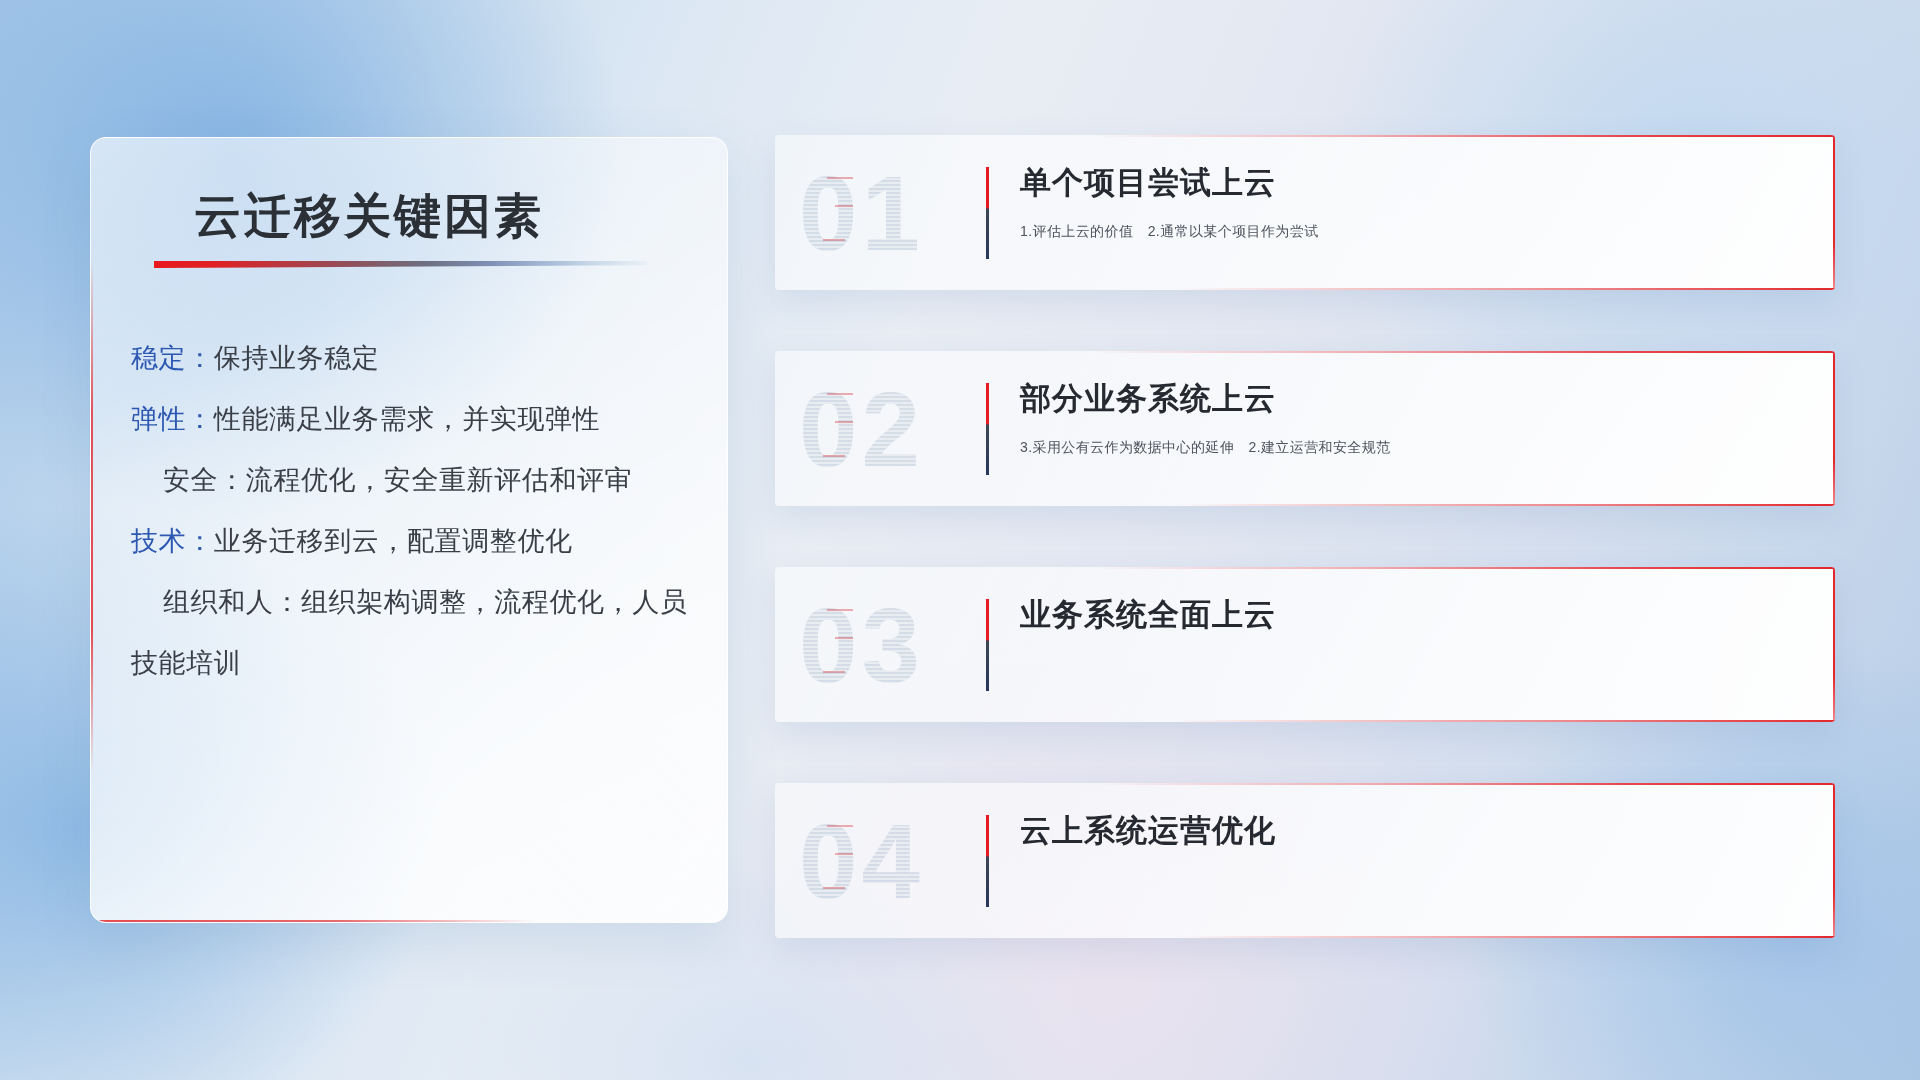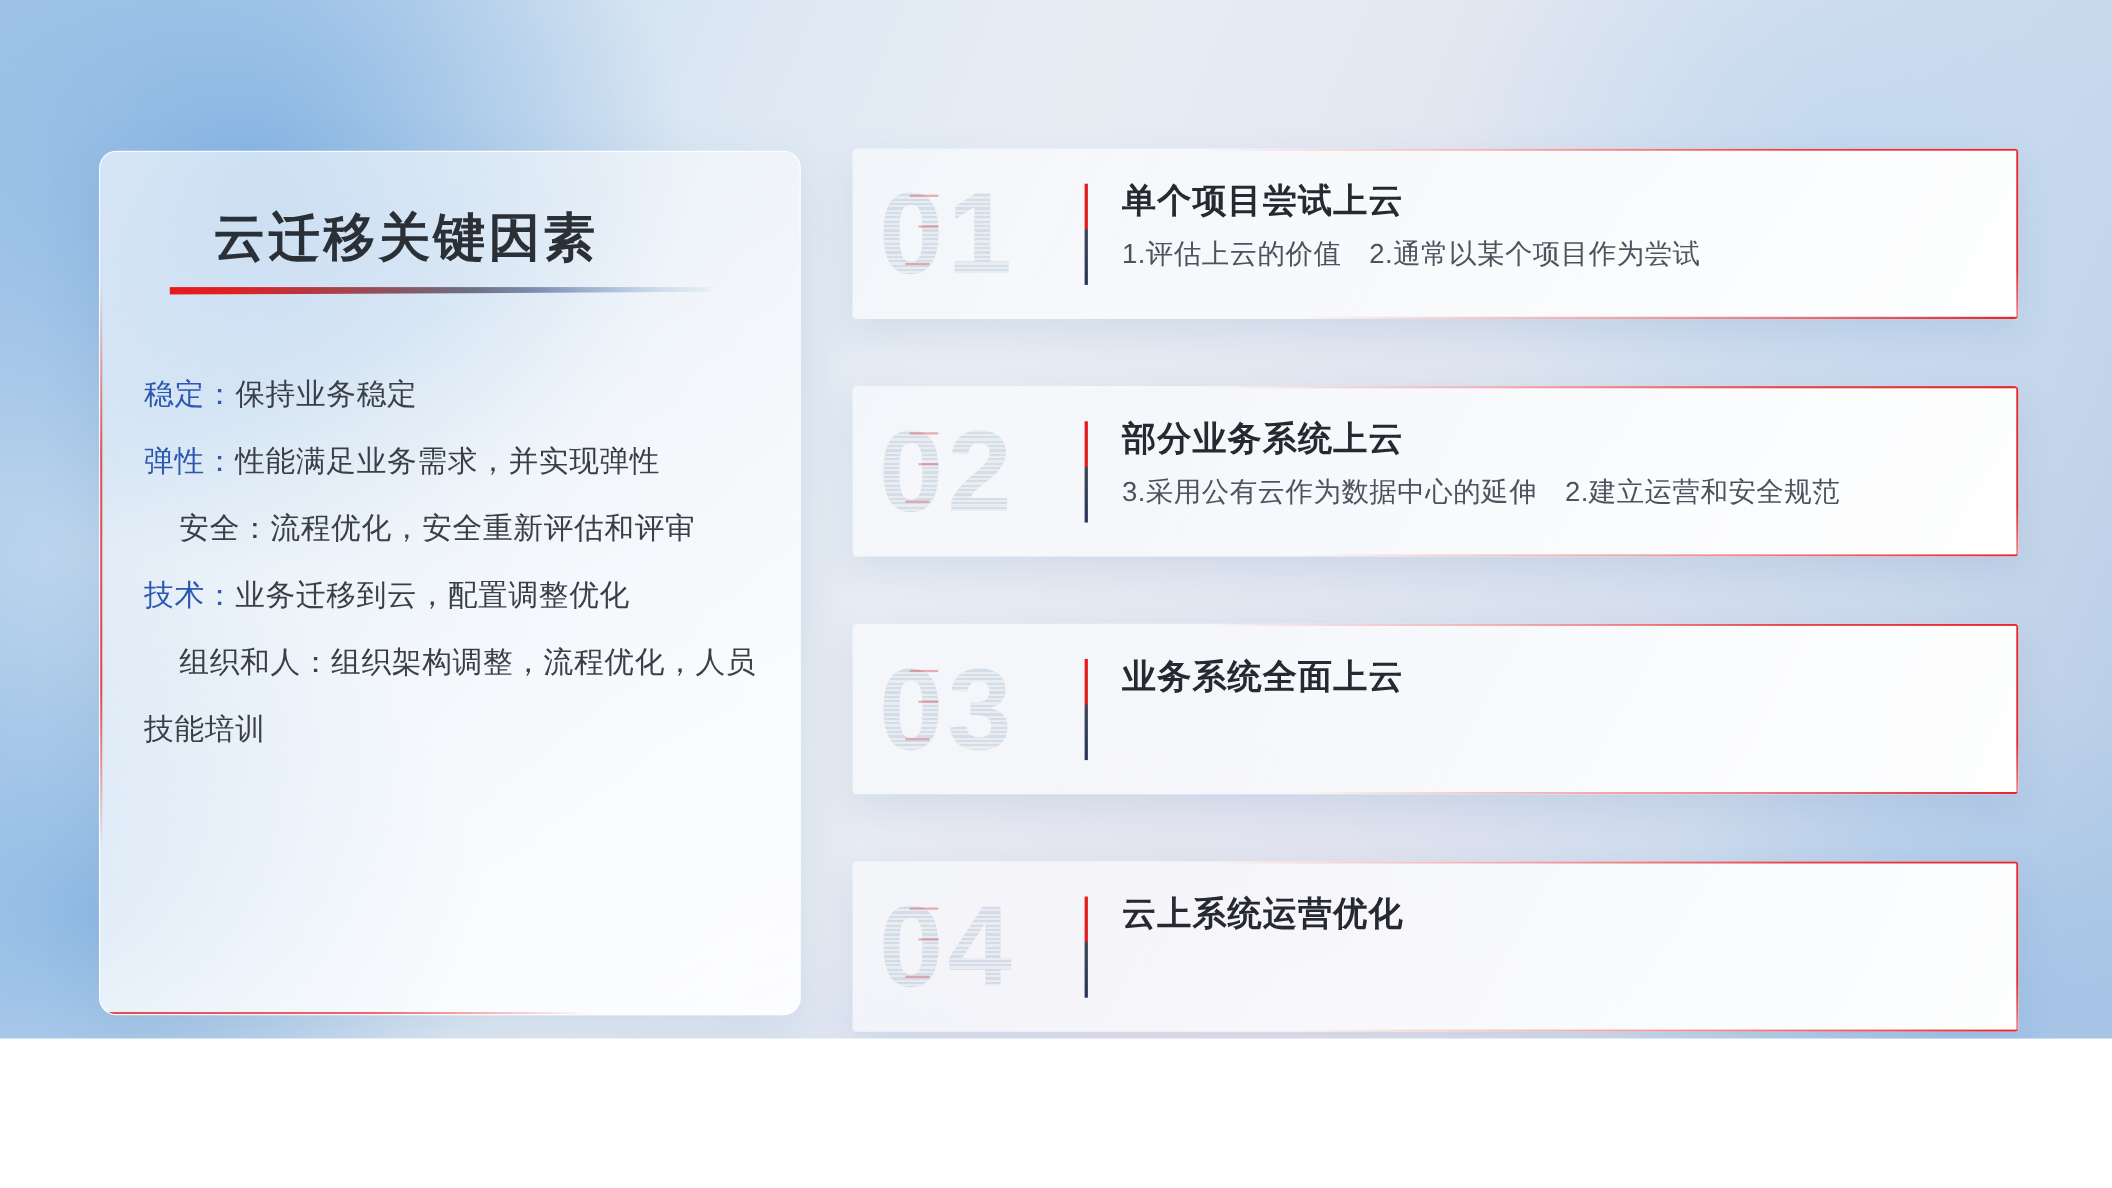--- a/index.html
+++ b/index.html
@@ -5,21 +5,21 @@
   * { box-sizing: border-box; margin: 0; padding: 0; }
   html, body {
     width: 1920px; height: 1080px;
     overflow: hidden;
     font-family: "Liberation Sans", "DejaVu Sans", sans-serif;
   }
 
   
   #stage {
     position: relative;
-    width: 1920px; height: 944px;
+    width: 1920px; height: 1080px;
     background: linear-gradient(112deg,
         #a8c8e8 0%,
         #b8d2ec 9%,
         #cfe0f0 20%,
         #dfe9f4 32%,
         #e8edf4 44%,
         #e4e8f2 56%,
         #dde4f0 66%,
         #d4deee 76%,
         #c8d8ec 86%,
@@ -212,21 +212,21 @@
   .step-title {
     font-size: 31px;
     font-weight: 700;
     color: #26292f;
     letter-spacing: 1px;
     line-height: 44px;
     white-space: nowrap;
   }
   .step-sub {
     margin-top: 12px;
-    font-size: 25px;
+    font-size: 14px;
     color: #4d535c;
     letter-spacing: 0.4px;
     line-height: 28px;
     white-space: nowrap;
   }
 </style>
 </head>
 <body>
 
 <div id="stage">

